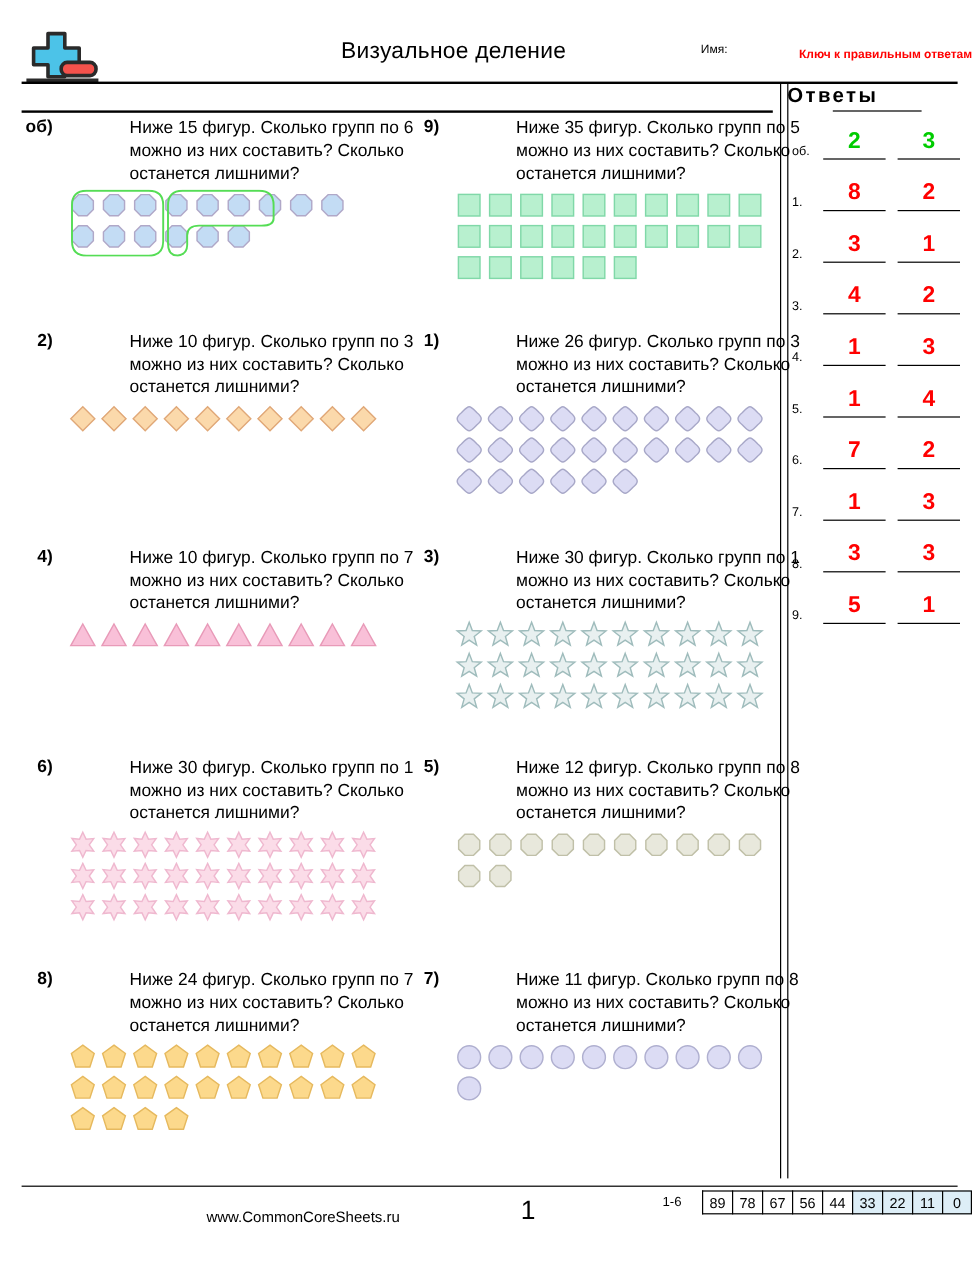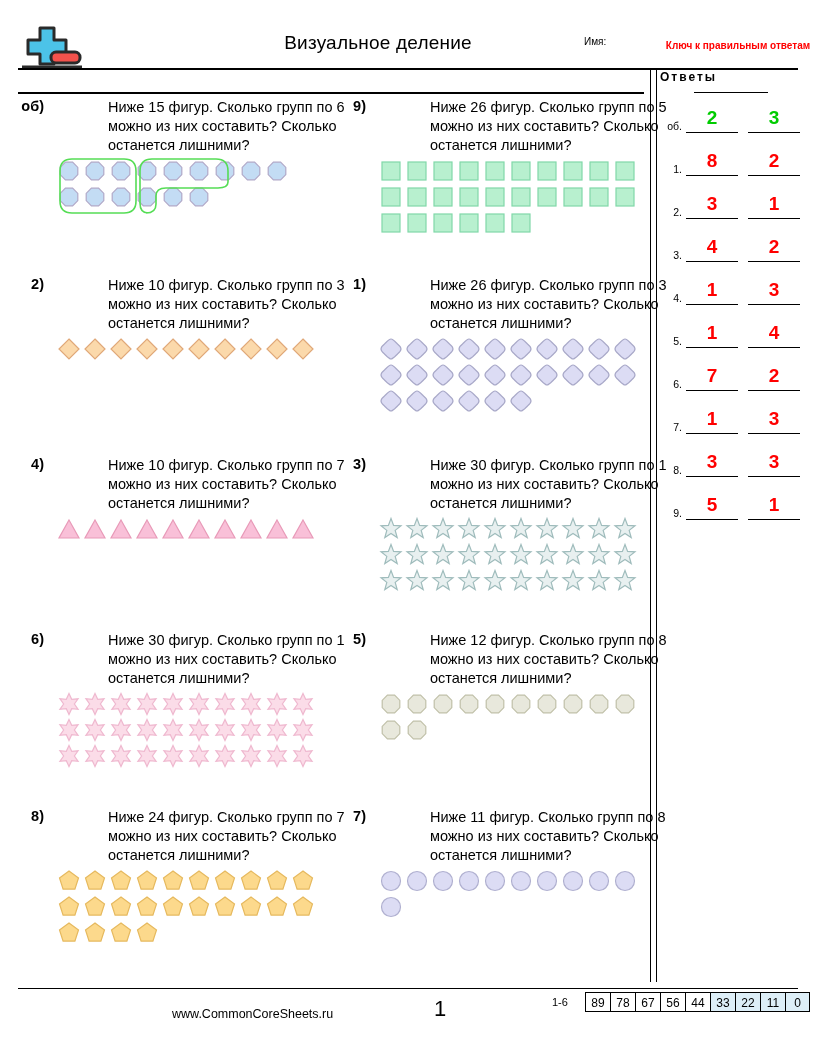--- a/index.html
+++ b/index.html
@@ -37,22 +37,22 @@
   }
   .rule-top {
     position: absolute; left: 18px; top: 68px; width: 780px;
     border-top: 2px solid #000;
   }
   .instructions {
     position: absolute; left: 20px; top: 72px;
     font-size: 14.5px; font-weight: bold;
   }
   .answers-heading {
-    position: absolute; left: 660px; top: 70px; width: 140px;
-    font-size: 12px; font-weight: bold;
+    position: absolute; left: 624px; top: 70px; width: 140px;
+    text-align: center; font-size: 17px; font-weight: bold;
     letter-spacing: 2px;
   }
   .answers-heading-underline {
     position: absolute; left: 694px; top: 92px; width: 74px;
     border-bottom: 1.5px solid #000;
   }
   .rule-mid {
     position: absolute; left: 18px; top: 92px; width: 626px;
     border-top: 2px solid #000;
   }
@@ -103,21 +103,21 @@
 
   
   .answer-col {
     position: absolute; left: 660px; top: 104px; width: 145px;
   }
   .ans-row {
     position: relative; height: 43px;
   }
   .ans-label {
     position: absolute; left: 0; top: 16px;
-    width: 22px; text-align: right;
+    width: 22px; text-align: left;
     font-size: 10.5px;
   }
   .ans-blank {
     position: absolute; top: 0; width: 52px; height: 28px;
     border-bottom: 1px solid #000;
     text-align: center;
     font-size: 19px; font-weight: bold;
     line-height: 27px;
   }
   .ans-blank.b1 { left: 26px; }
@@ -686,21 +686,21 @@
                 <polygon points="13.0,3.0 22.5,9.9 18.9,21.1 7.1,21.1 3.5,9.9" fill="#fcd98c" stroke="#e6b95e" stroke-width="1.2"></polygon>
               </svg></span><span class="shape-cell"><svg width="26" height="26" viewBox="0 0 26 26">
                 <polygon points="13.0,3.0 22.5,9.9 18.9,21.1 7.1,21.1 3.5,9.9" fill="#fcd98c" stroke="#e6b95e" stroke-width="1.2"></polygon>
               </svg></span><span class="shape-cell"><svg width="26" height="26" viewBox="0 0 26 26">
                 <polygon points="13.0,3.0 22.5,9.9 18.9,21.1 7.1,21.1 3.5,9.9" fill="#fcd98c" stroke="#e6b95e" stroke-width="1.2"></polygon>
               </svg></span></div>
         </div>
       </div>
       <div class="problem" style="left: 322px;">
         <div class="p-num">9)</div>
-        <div class="p-text">Ниже 26 фигур. Сколько групп по 5 можно из них составить? Сколько останется лишними?</div>
+        <div class="p-text">Ниже 35 фигур. Сколько групп по 5 можно из них составить? Сколько останется лишними?</div>
         <div class="shapes">
           <div class="shape-row"><span class="shape-cell"><svg width="26" height="26" viewBox="0 0 26 26">
                 <rect x="4" y="4" width="18" height="18" fill="#b8f0cf" stroke="#80d8a8" stroke-width="1.2"></rect>
               </svg></span><span class="shape-cell"><svg width="26" height="26" viewBox="0 0 26 26">
                 <rect x="4" y="4" width="18" height="18" fill="#b8f0cf" stroke="#80d8a8" stroke-width="1.2"></rect>
               </svg></span><span class="shape-cell"><svg width="26" height="26" viewBox="0 0 26 26">
                 <rect x="4" y="4" width="18" height="18" fill="#b8f0cf" stroke="#80d8a8" stroke-width="1.2"></rect>
               </svg></span><span class="shape-cell"><svg width="26" height="26" viewBox="0 0 26 26">
                 <rect x="4" y="4" width="18" height="18" fill="#b8f0cf" stroke="#80d8a8" stroke-width="1.2"></rect>
               </svg></span><span class="shape-cell"><svg width="26" height="26" viewBox="0 0 26 26">

